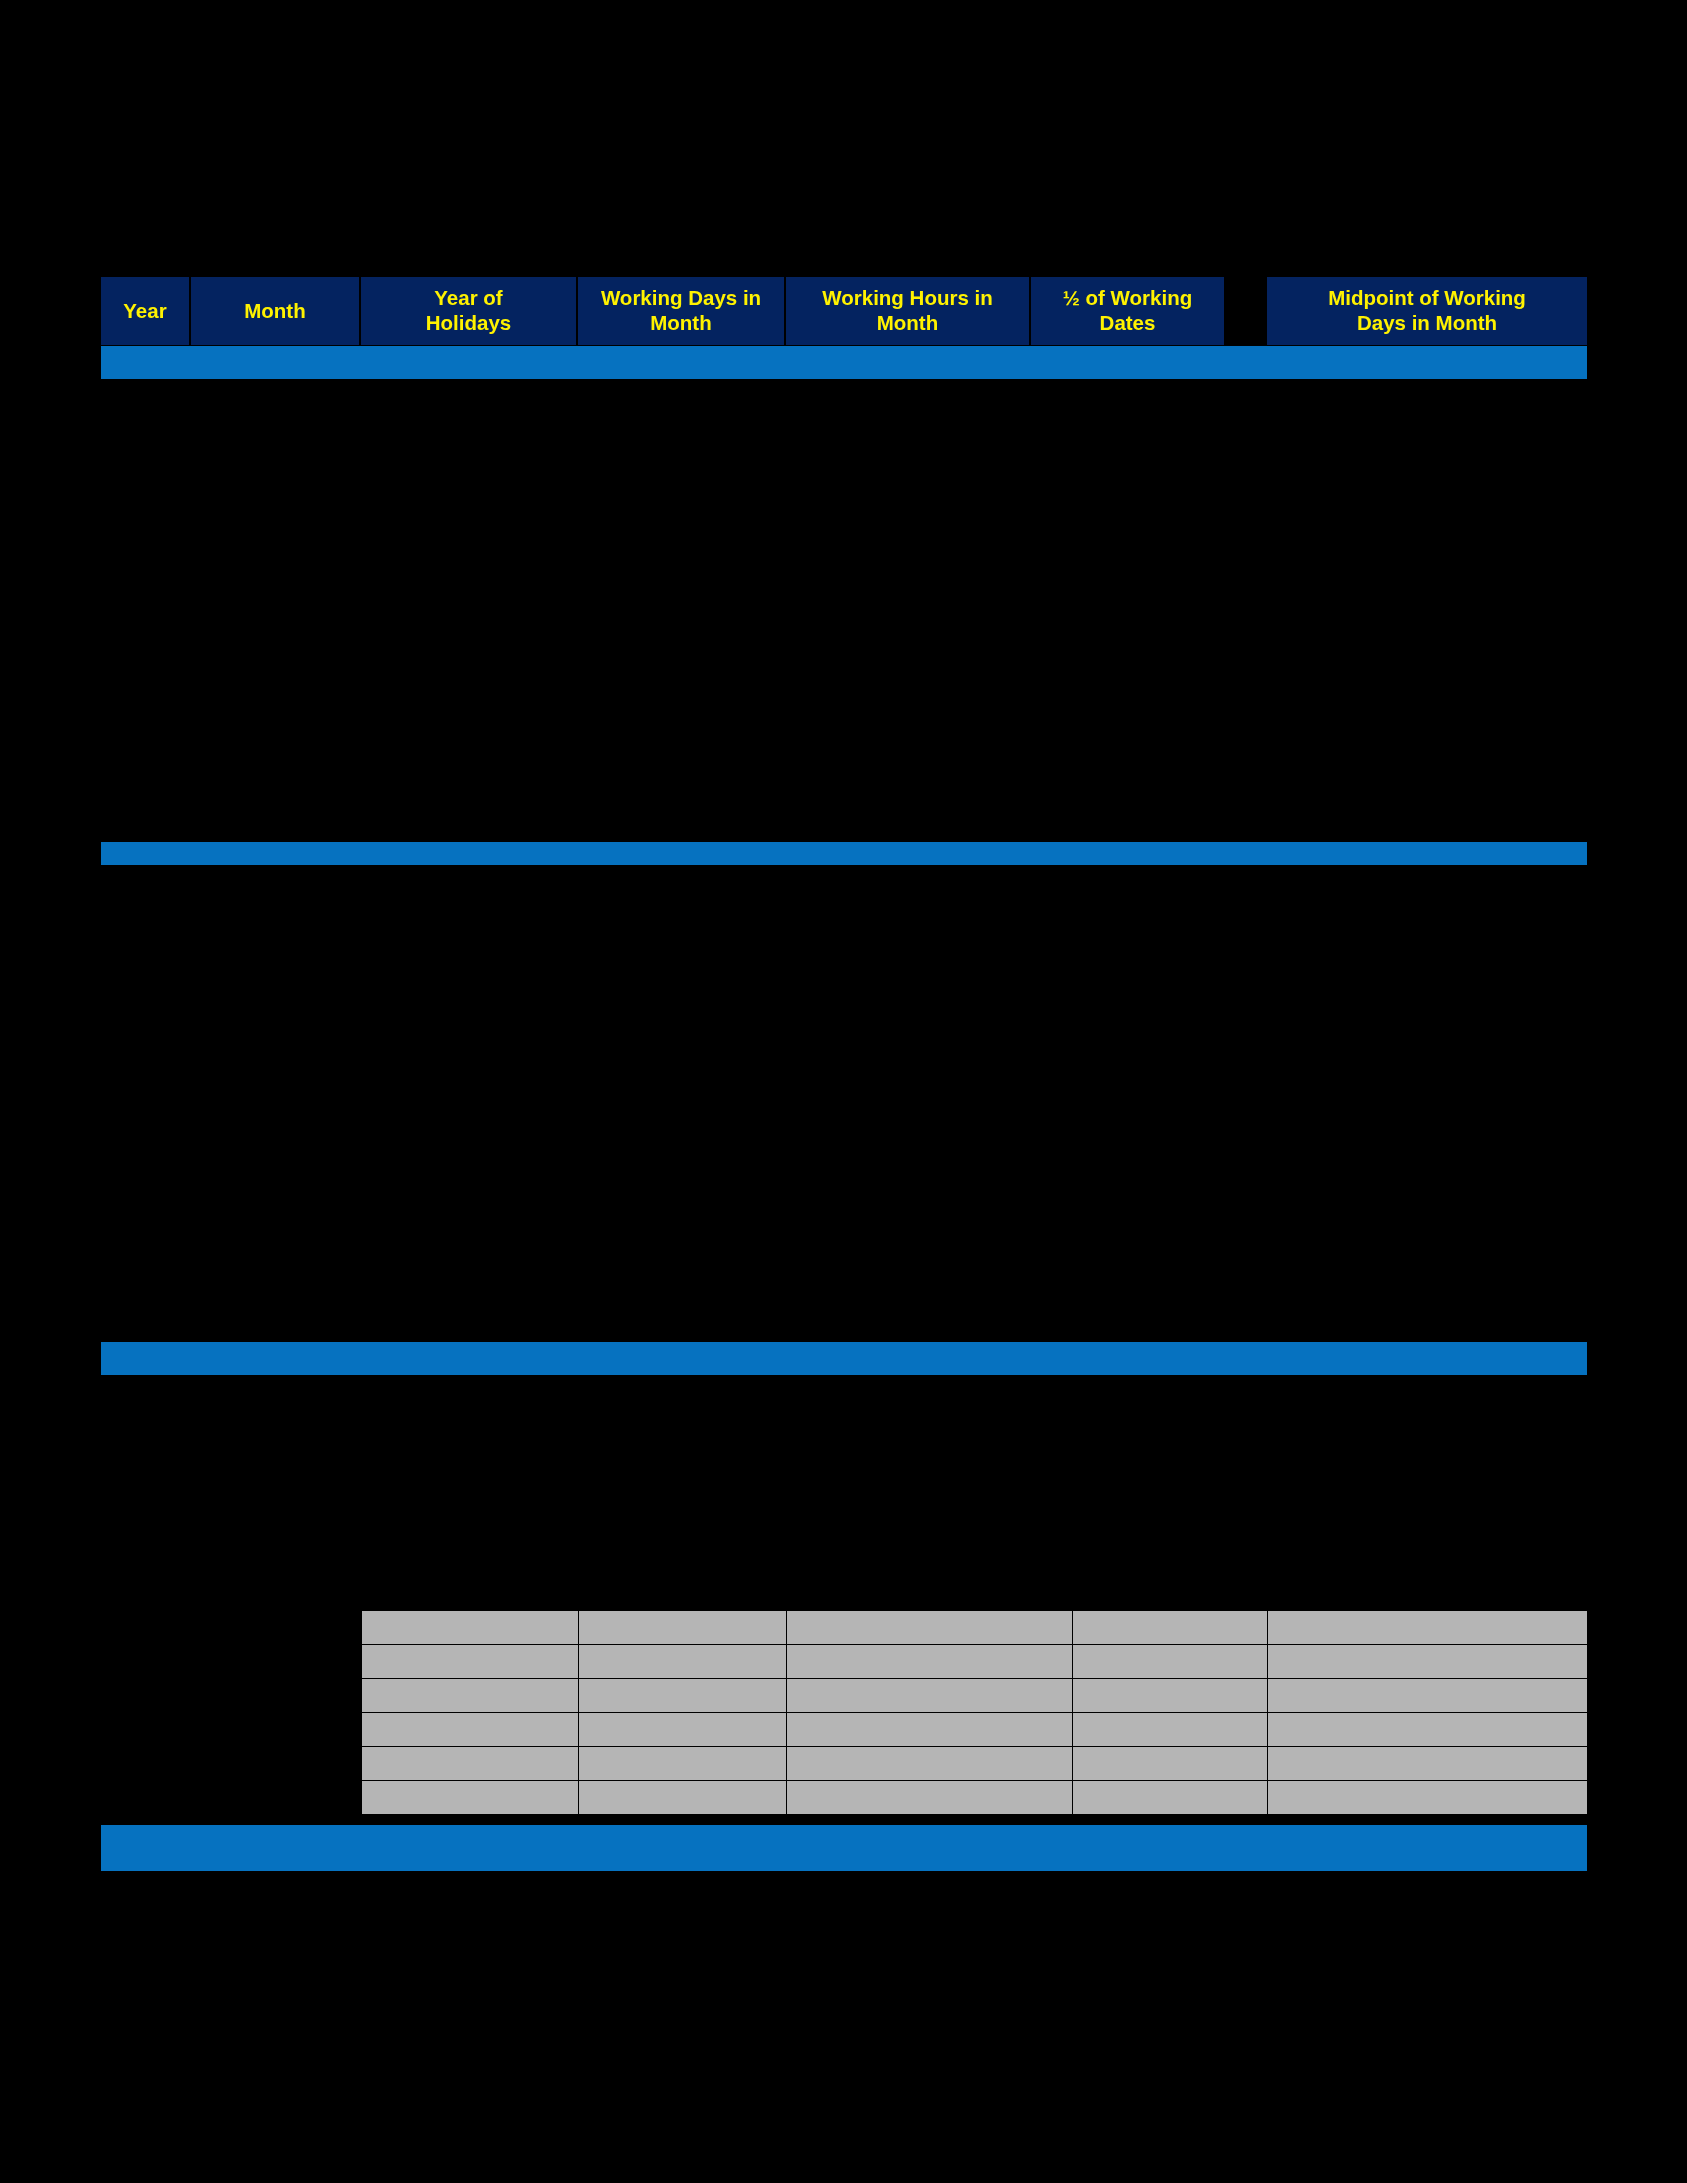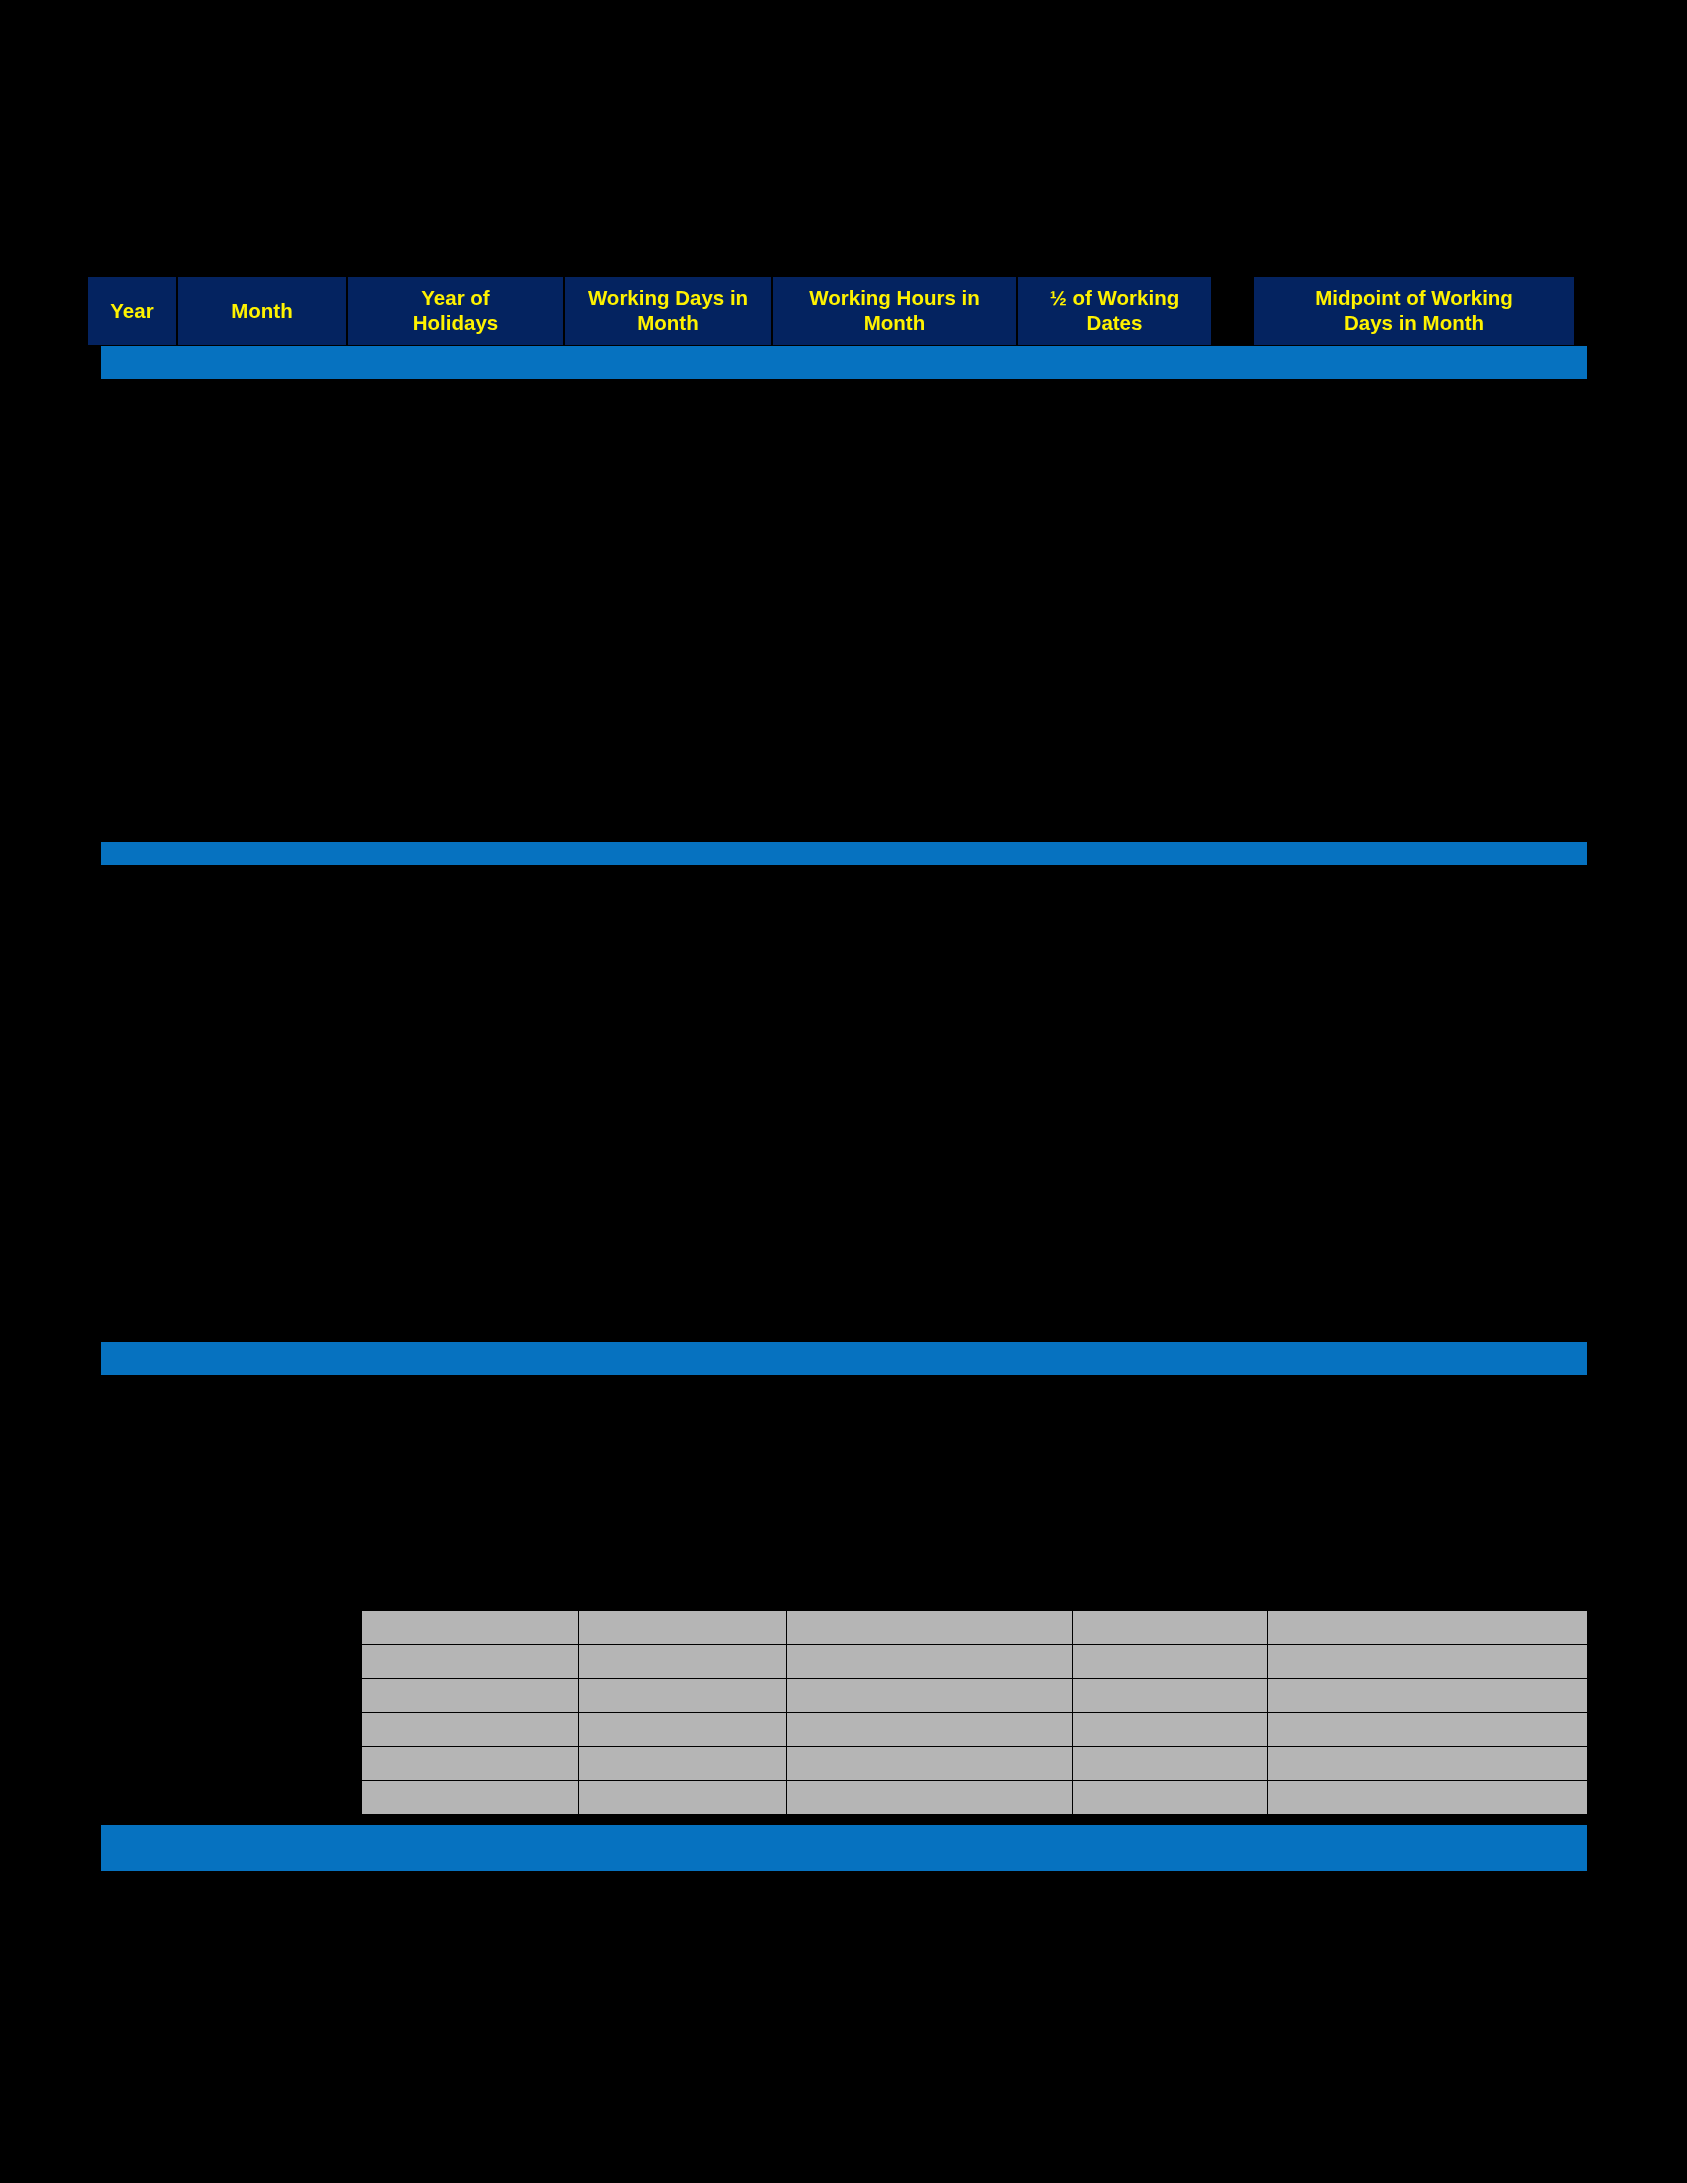--- a/index.html
+++ b/index.html
@@ -11,21 +11,21 @@
     width: 1687px;
     height: 2183px;
     position: relative;
     overflow: hidden;
     font-family: "Liberation Sans", sans-serif;
   }
 
   
   #header-table {
     position: absolute;
-    left: 88px;
+    left: 101px;
     top: 277px;
     width: 1486px;
     height: 68px;
     display: flex;
     box-sizing: border-box;
     background: #000000;
   }
   #header-table .hcell {
     background: #042360;
     color: #FFF200;

